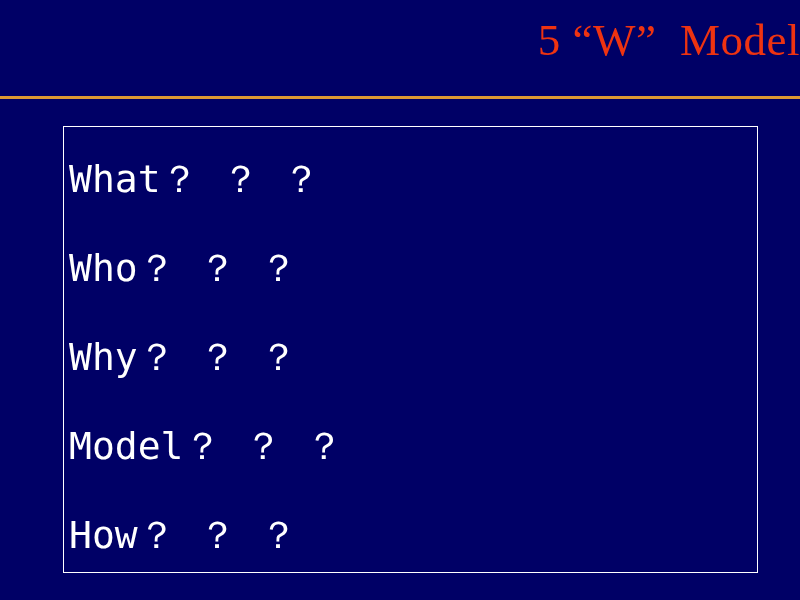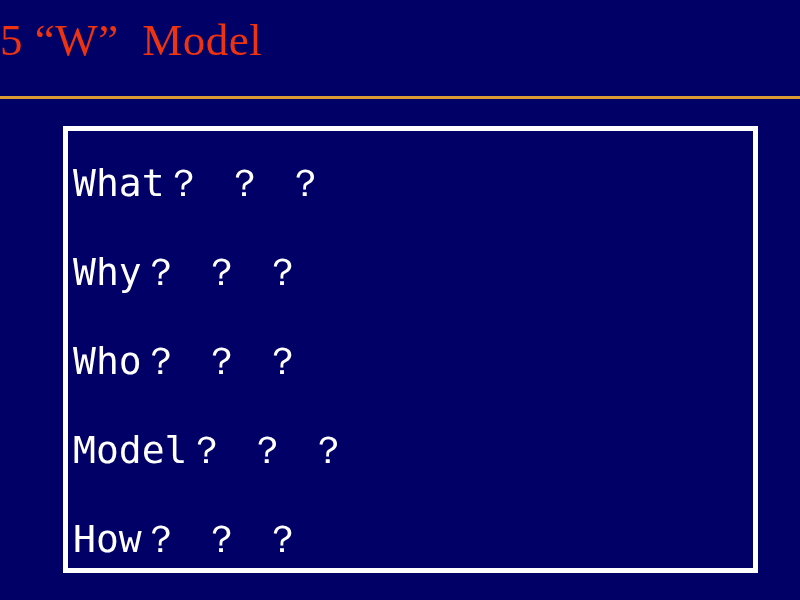--- a/index.html
+++ b/index.html
@@ -21,21 +21,21 @@
     background: #000066;
     box-sizing: border-box;
   }
 
   
   .slide-title {
     position: absolute;
     left: 0;
     top: 12px;
     width: 800px;
-    text-align: left;
+    text-align: right;
     font-family: "Liberation Serif", "DejaVu Serif", serif;
     font-size: 45px;
     line-height: 56px;
     color: #ee3311;
     letter-spacing: 0.5px;
     white-space: pre;
   }
 
   
   .title-rule {
@@ -47,21 +47,21 @@
     background: #dd9933;
   }
 
   
   .content-box {
     position: absolute;
     left: 63px;
     top: 126px;
     width: 695px;
     height: 447px;
-    border: 5px solid #ffffff;
+    border: 1px solid #ffffff;
     box-sizing: border-box;
   }
 
   .bullet-list {
     position: absolute;
     left: 5px;
     top: 8px;
     right: 0;
     bottom: 0;
     margin: 0;
@@ -84,20 +84,20 @@
 
 <div class="slide">
 
   <div class="slide-title">5 “W”  Model</div>
 
   <div class="title-rule"></div>
 
   <div class="content-box">
     <ul class="bullet-list">
       <li class="bullet-item">What？ ？ ？</li>
+      <li class="bullet-item">Who？ ？ ？</li>
       <li class="bullet-item">Why？ ？ ？</li>
-      <li class="bullet-item">Who？ ？ ？</li>
       <li class="bullet-item">Model？ ？ ？</li>
       <li class="bullet-item">How？ ？ ？</li>
     </ul>
   </div>
 
 </div>
 
 </body></html>

